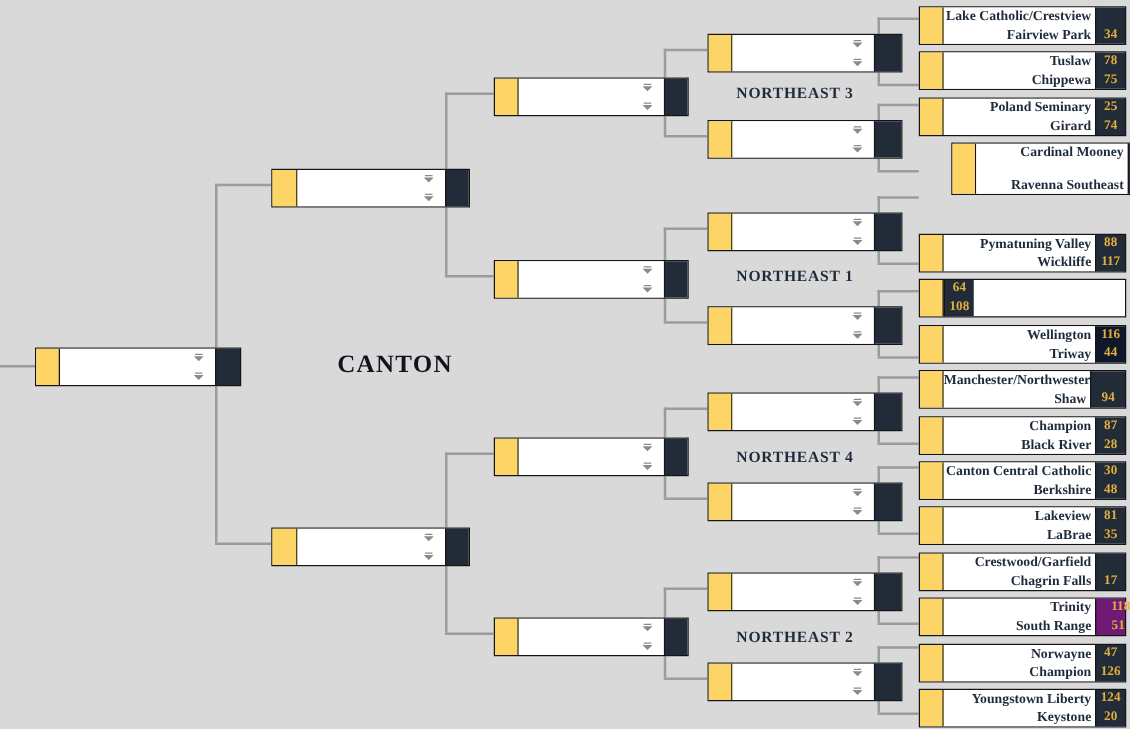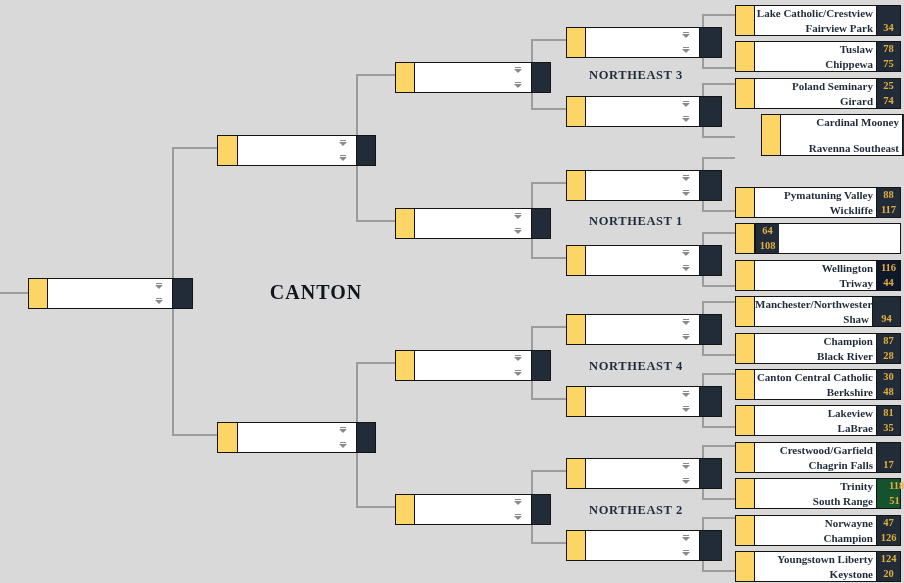--- a/index.html
+++ b/index.html
@@ -164,21 +164,21 @@
         <div class="score-row"></div>
         <div class="score-row">17</div>
       </div>
     </div>
     <div class="box" style="left: 735px; top: 478.2px; width: 166px; height: 31px;">
       <div class="cell-gold" style="width: 19px; background: rgb(252, 213, 102);"></div>
       <div class="cell-mid">
         <div class="team-row">Trinity</div>
         <div class="team-row">South Range</div>
       </div>
-      <div class="cell-dark" style="width: 24px; background: #14532d; padding-left: 12px;">
+      <div class="cell-dark" style="width: 24px; background: #701a75; padding-left: 12px;">
         <div class="score-row">118</div>
         <div class="score-row">51</div>
       </div>
     </div>
     <div class="box" style="left: 735px; top: 514.6px; width: 166px; height: 31px;">
       <div class="cell-gold" style="width: 19px; background: rgb(252, 213, 102);"></div>
       <div class="cell-mid">
         <div class="team-row">Norwayne</div>
         <div class="team-row">Champion</div>
       </div>

